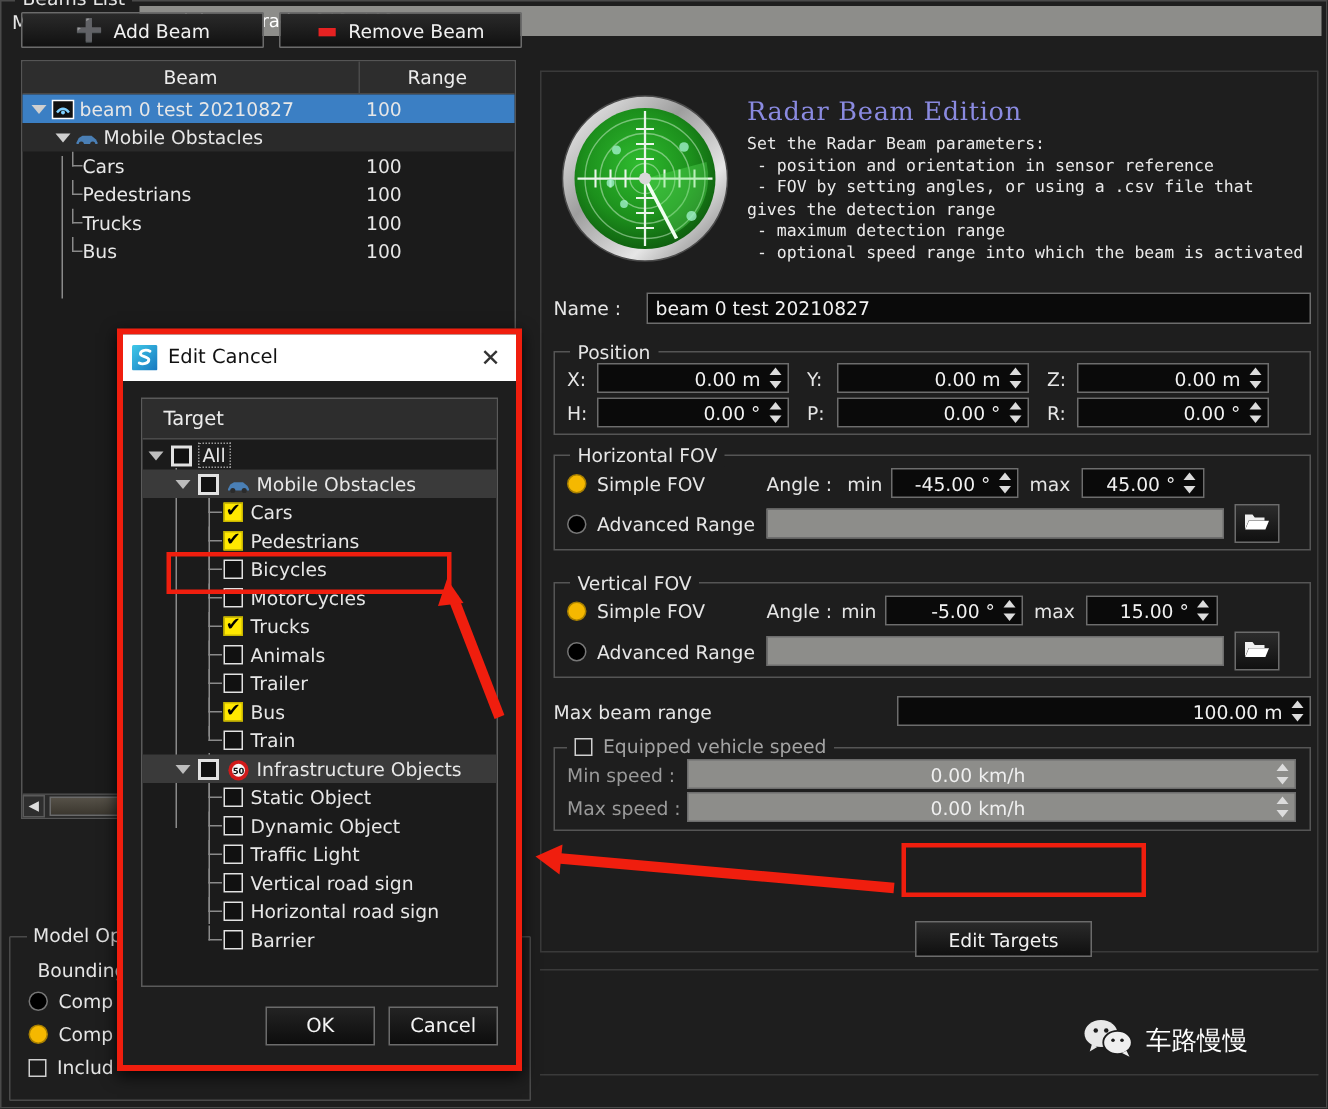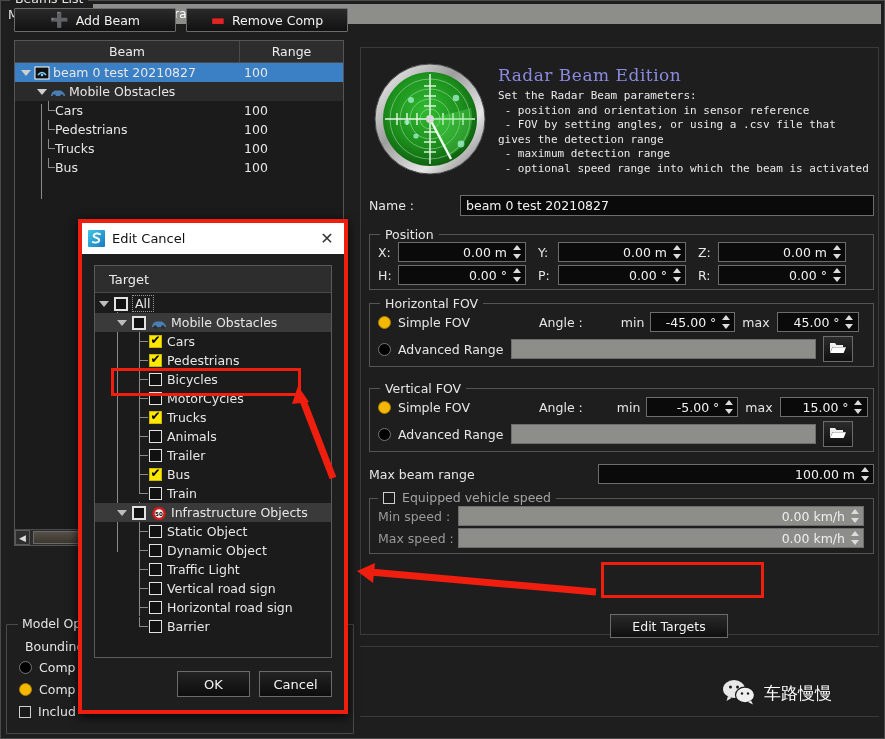--- a/index.html
+++ b/index.html
@@ -200,21 +200,21 @@
   }
   .rb-desc {
     position: absolute; left: 137px; top: 41px; width: 372px;
     font-family: "DejaVu Sans Mono", "Liberation Mono", monospace;
     font-size: 11px; color: #eaeaea;
     line-height: 14.5px;
     white-space: pre-wrap;
   }
   .name-row {
     position: absolute; left: 8px; top: 147px;
-    display: flex; align-items: center; width: 505px; gap: 29px;
+    display: flex; align-items: center; width: 505px;
   }
   .name-label { width: 62px; font-size: 12.5px; color: #e6e6e6; }
   .field {
     background: #0a0a0a; border: 1px solid #6d6d6d; color: #f2f2f2;
     height: 21px; display: flex; align-items: center; padding: 0 5px;
     font-size: 12.5px;
   }
   .name-field { flex: 1; }
 
   .sec {
@@ -252,21 +252,21 @@
 
   .pos-row { position: absolute; left: 8px; display: flex; align-items: center; gap: 0; }
   .pos-cell { display: flex; align-items: center; }
   .pos-lab { width: 20px; font-size: 12.5px; color: #e6e6e6; }
   .pos-spin { width: 128px; }
   .pos-gap { width: 12px; }
 
   .fov-row1 { position: absolute; left: 8px; top: 8px; display: flex; align-items: center; }
   .fov-row2 { position: absolute; left: 8px; top: 32px; display: flex; align-items: center; }
   .fov-radio-lab { font-size: 12.5px; color: #e6e6e6; margin-left: 7px; }
-  .angle-lab { font-size: 12.5px; color: #e6e6e6; margin-left: 28px; }
+  .angle-lab { font-size: 12.5px; color: #e6e6e6; }
   .fov-flat {
     background: #8d8d8a; border: 1px solid #6d6d6d; height: 20px; flex: none;
   }
   .folder-btn {
     width: 30px; height: 26px; background: linear-gradient(#2c2c2c,#101010);
     border: 1px solid #6b6b6b;
     display: flex; align-items: center; justify-content: center;
     cursor: pointer;
   }
 
@@ -278,21 +278,21 @@
   .maxrange-spin { width: 276px; }
 
   .speed-chk-title {
     position: absolute; left: 8px; top: -9px;
     background: #1e1e1e; padding: 0 5px;
     display: flex; align-items: center; gap: 7px;
     font-size: 12.5px; color: #a3a3a3; white-space: nowrap;
   }
   .speed-row { position: absolute; left: 8px; display: flex; align-items: center; width: 486px;}
   .speed-lab { width: 80px; font-size: 12.5px; color: #9a9a9a; }
-  .speed-spin { flex: 1; }
+  .speed-spin { flex: 1; justify-content: center; }
 
   .edit-targets-btn {
     position: absolute; left: 249px; top: 566px;
     width: 118px; height: 24px;
     background: linear-gradient(#2a2a2a,#0f0f0f);
     border: 1px solid #6b6b6b; color: #f2f2f2;
     display: flex; align-items: center; justify-content: center;
     font-size: 12.5px; cursor: pointer;
   }
 
@@ -413,21 +413,21 @@
     <div class="gb-line-right"></div>
     <div class="gb-label">Beams List</div>
 
     <div class="beam-buttons">
       <div class="btn btn-addbeam">
         <span class="plus-icon">➕</span>
         <span>Add Beam</span>
       </div>
       <div class="btn btn-removebeam">
         <span class="minus-icon">▬</span>
-        <span>Remove Comp</span>
+        <span>Remove Beam</span>
       </div>
     </div>
 
     <div class="tree-wrap">
       <div class="tree-header">
         <div class="th beam-col">Beam</div>
         <div class="th range-col">Range</div>
       </div>
       <div class="tree-rows">
         <div class="vline"></div>

